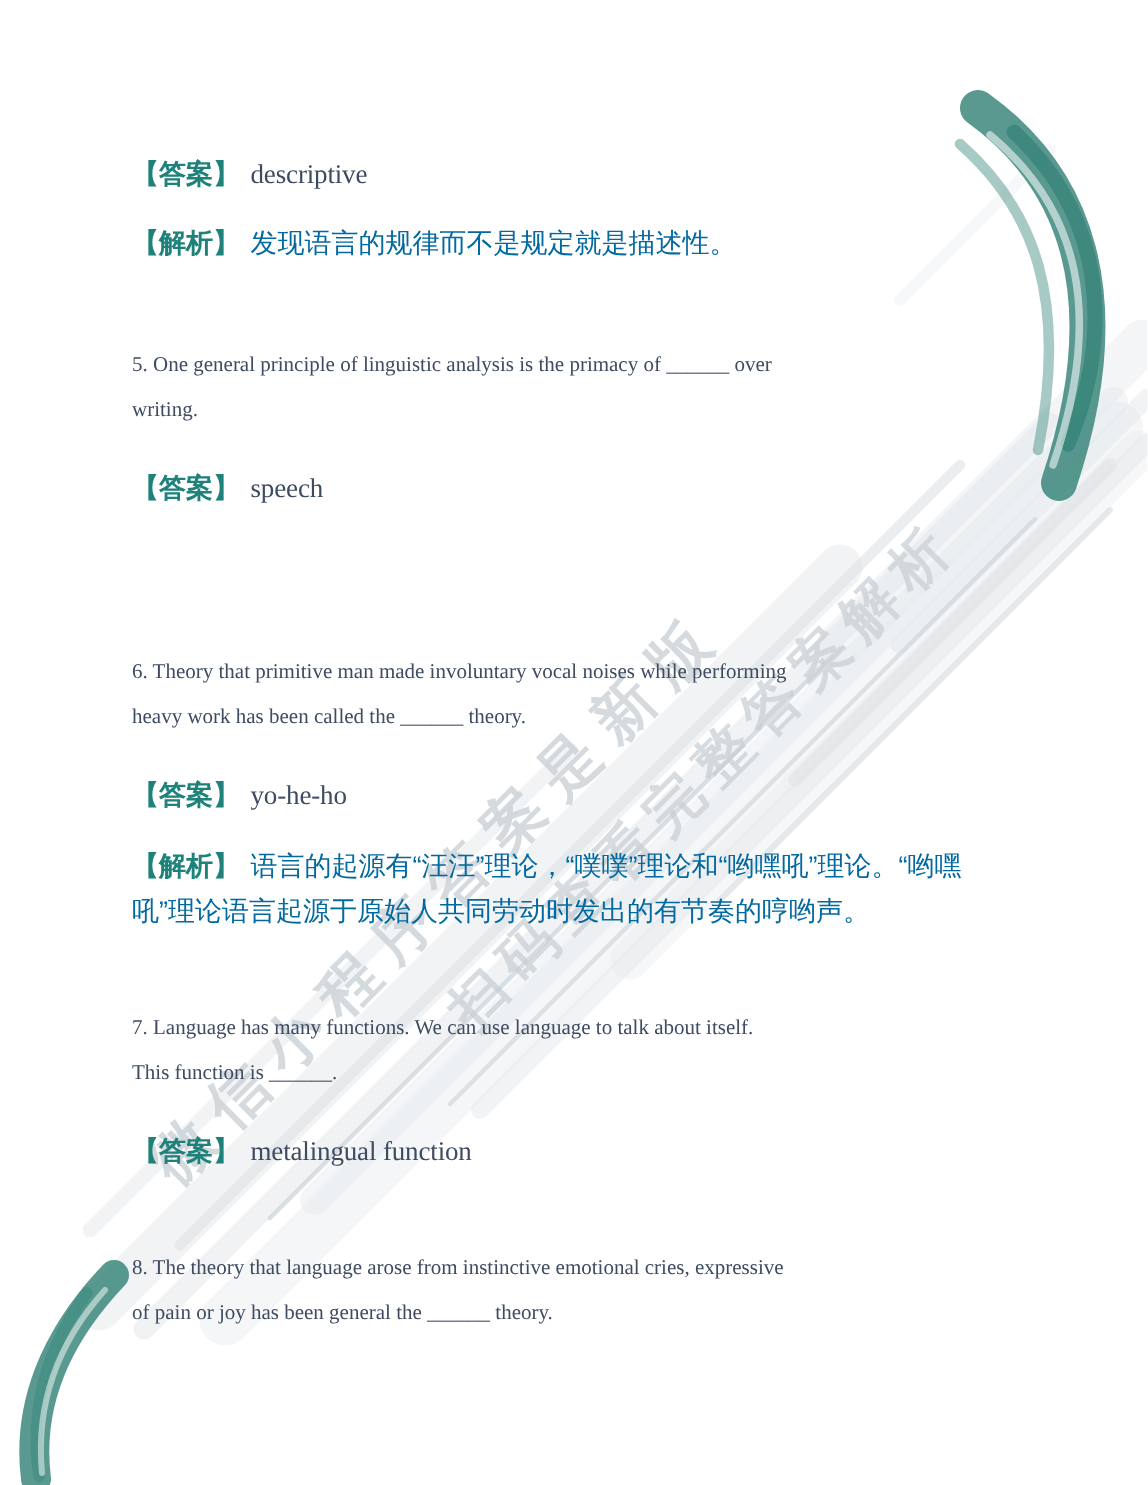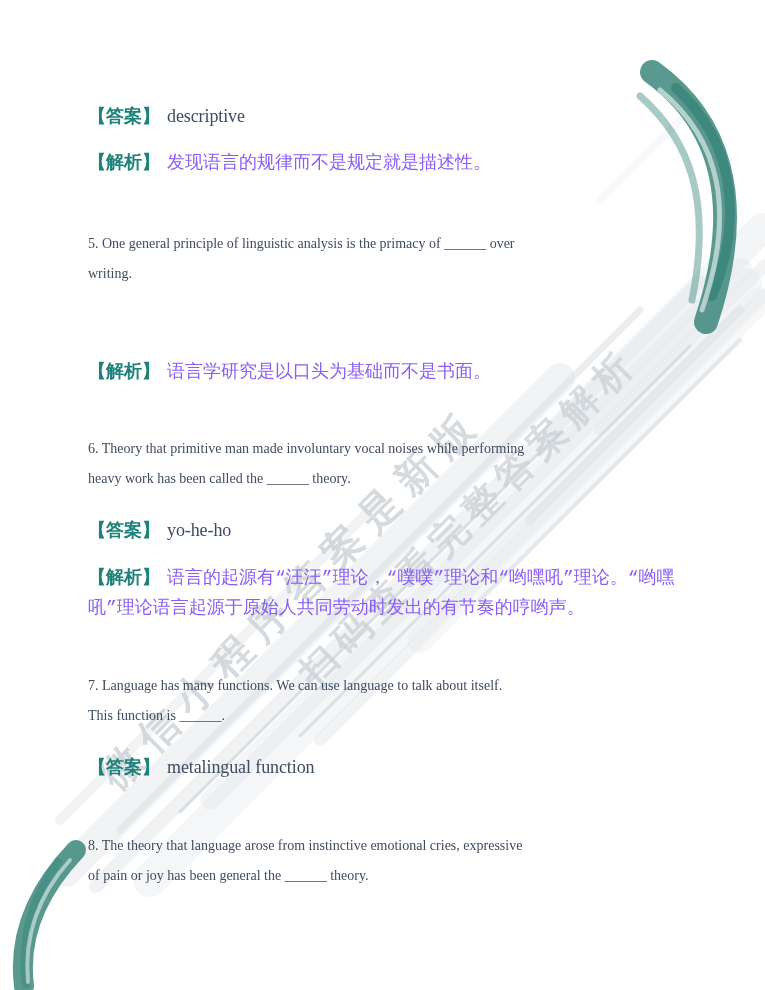--- a/index.html
+++ b/index.html
@@ -12,21 +12,21 @@
   .wm-text{
     position:absolute;white-space:nowrap;transform:rotate(-45deg);transform-origin:0 0;
     font-family:"DejaVu Sans","Liberation Sans",sans-serif;font-weight:600;
     color:#c7ced3;opacity:.75;
   }
   .wm1{left:88px;top:762px;font-size:40px;letter-spacing:12px;}
   .wm2{left:288px;top:662px;font-size:38px;letter-spacing:8px;opacity:.7;}
   
   .row{position:absolute;left:88px;width:620px;white-space:nowrap;}
   .en{font-size:18px;color:#3e4b61;letter-spacing:-0.1px;}
-  .cn{font-family:Liberation Mono, monospace;font-size:18px;font-weight:500;color:#8b5cf6;}
+  .cn{font-family:Liberation Sans, sans-serif;font-size:18px;font-weight:500;color:#0369a1;}
   .lbl{
     font-family:"DejaVu Sans","Liberation Sans",sans-serif;font-size:18px;font-weight:600;
     color:#1e827b;margin-right:7px;
   }
   .qline{font-size:14px;color:#3e4b61;}
 </style>
 </head>
 <body>
 
 <div class="page">
@@ -77,24 +77,24 @@
     <span class="lbl">【答案】</span><span class="en">descriptive</span>
   </div>
 
   <div class="row" style="top:150px">
     <span class="lbl">【解析】</span><span class="cn">发现语言的规律而不是规定就是描述性。</span>
   </div>
 
   <div class="row qline" style="top:236px">5. One general principle of linguistic analysis is the primacy of ______ over</div>
   <div class="row qline" style="top:266px">writing.</div>
 
+  <div class="row" style="top:313px">
+    <span class="lbl">【答案】</span><span class="en">speech</span>
+  </div>
 
-  <div class="row" style="top:359px">
-    <span class="lbl">【解析】</span><span class="cn">语言学研究是以口头为基础而不是书面。</span>
-  </div>
 
   <div class="row qline" style="top:441px">6. Theory that primitive man made involuntary vocal noises while performing</div>
   <div class="row qline" style="top:471px">heavy work has been called the ______ theory.</div>
 
   <div class="row" style="top:518px">
     <span class="lbl">【答案】</span><span class="en">yo-he-ho</span>
   </div>
 
   <div class="row" style="top:565px">
     <span class="lbl">【解析】</span><span class="cn">语言的起源有“汪汪”理论，“噗噗”理论和“哟嘿吼”理论。“哟嘿</span>

